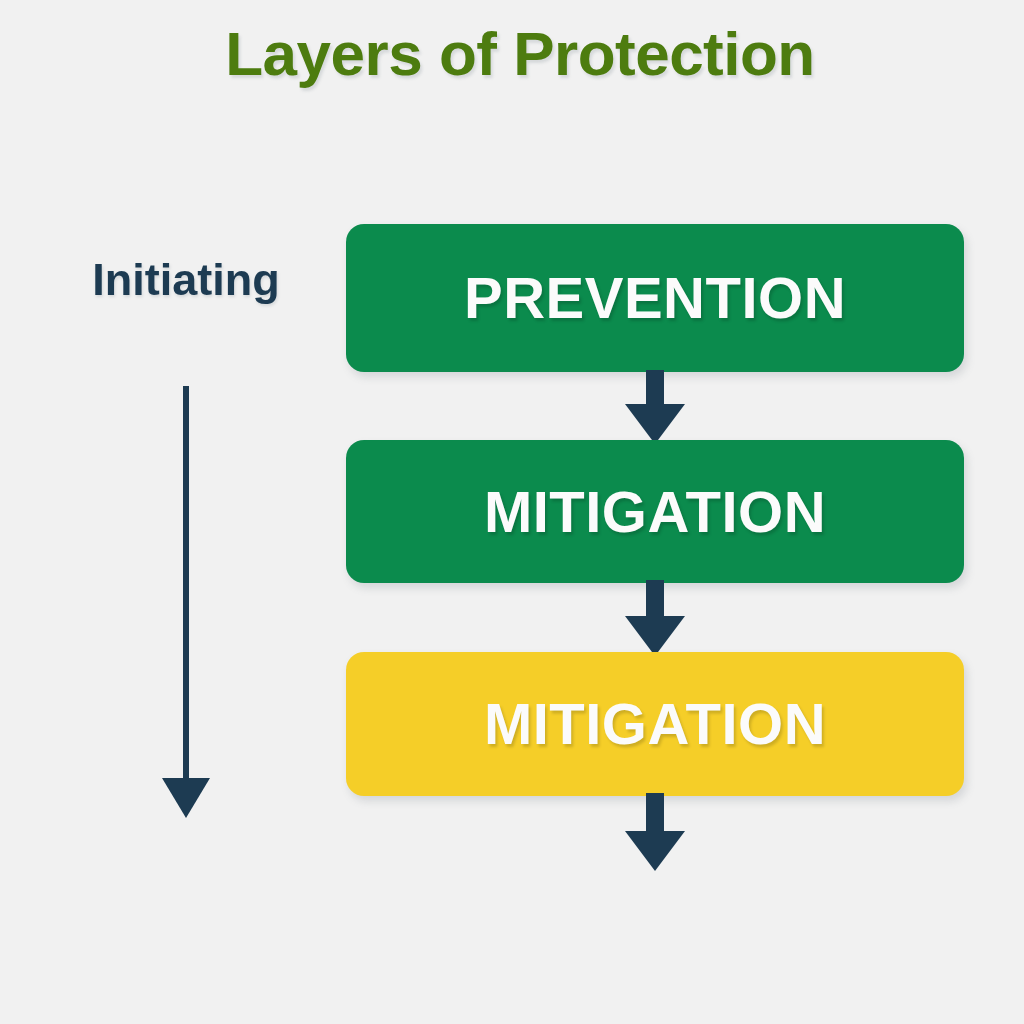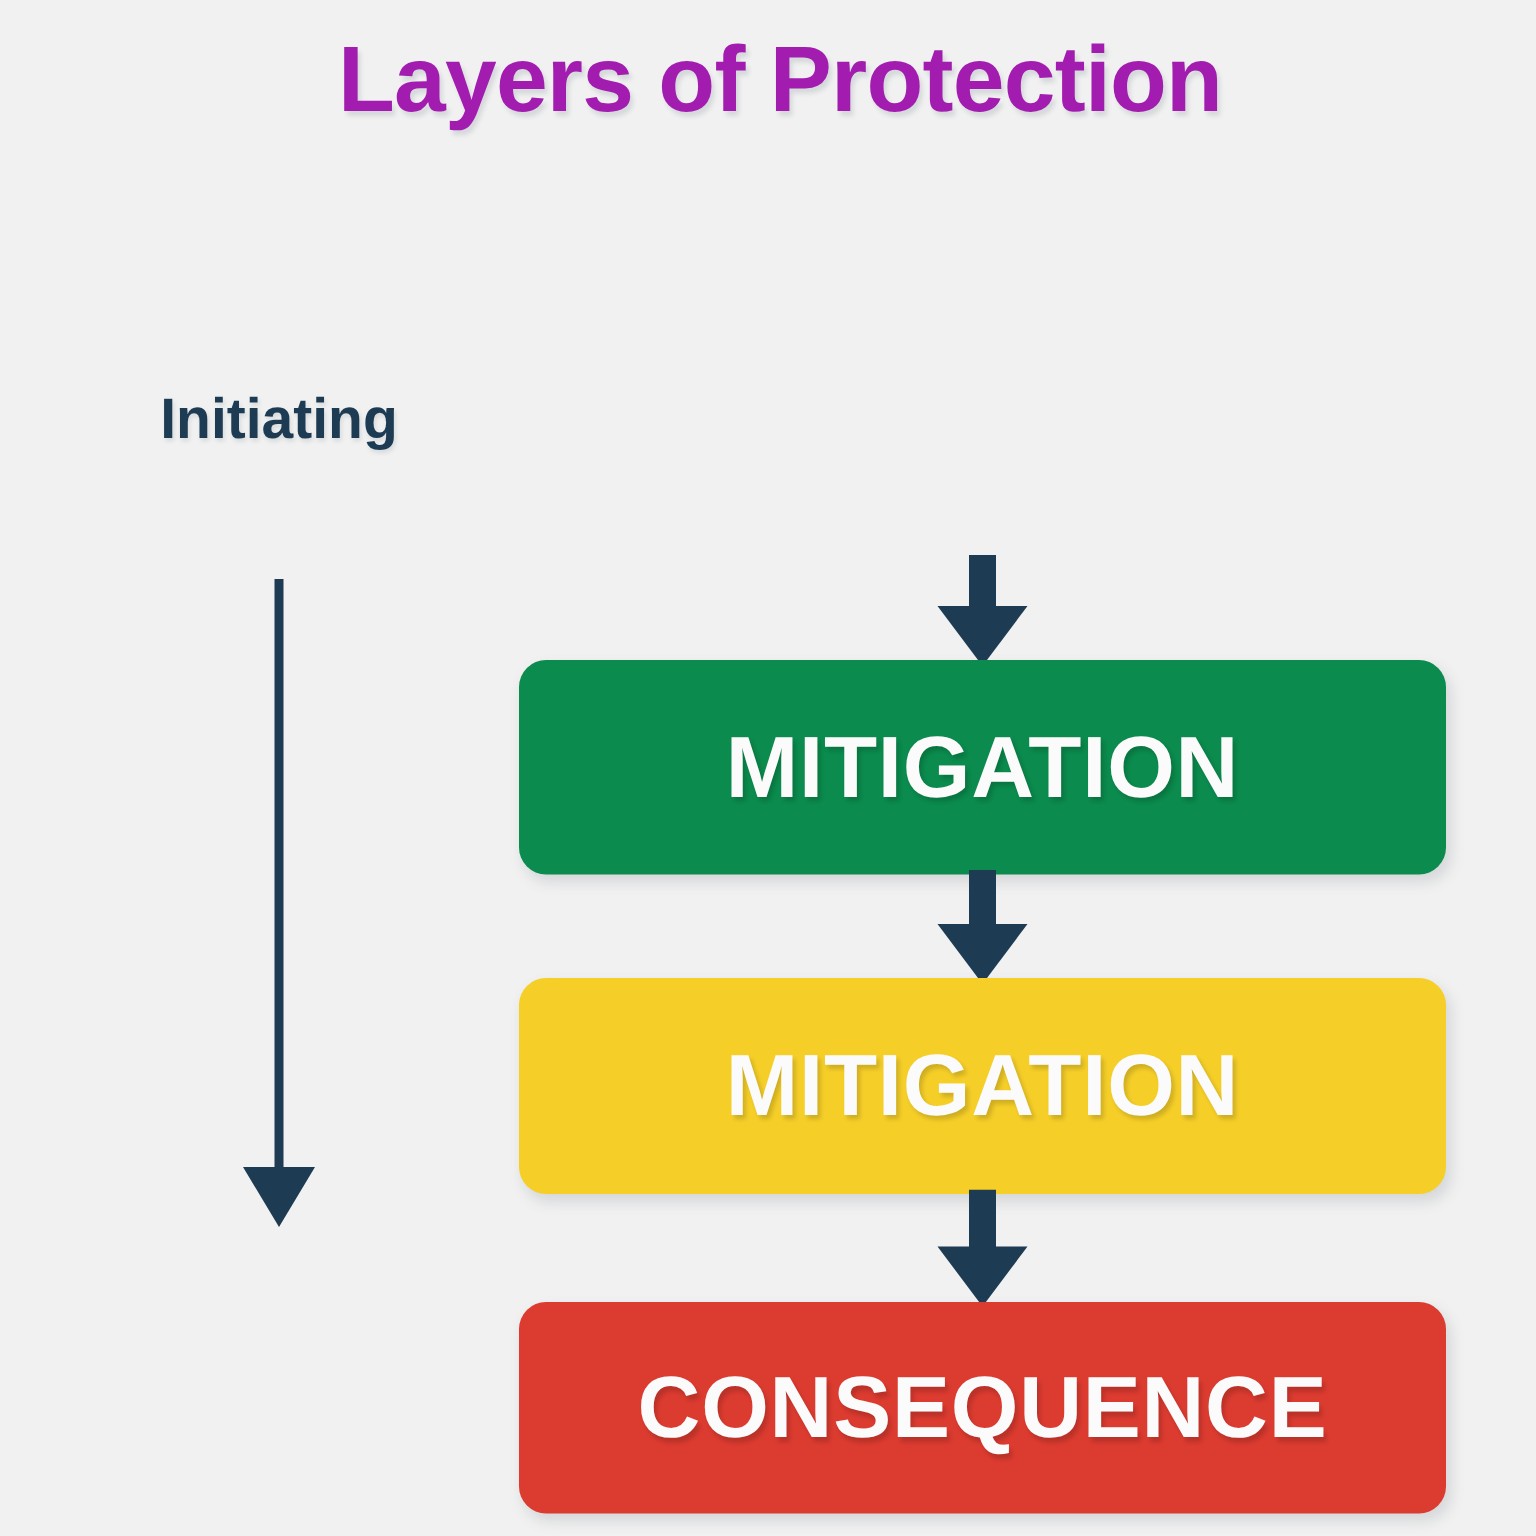--- a/index.html
+++ b/index.html
@@ -43,21 +43,21 @@
 
   
   .side-label {
     position: absolute;
     left: 44px;
     top: 256px;
     width: 284px;
     text-align: center;
     color: #1d3b52;
     font-weight: bold;
-    font-size: 38px;
+    font-size: 45px;
     line-height: 48px;
     text-shadow: 1px 2px 3px rgba(120,130,140,0.22);
   }
   .side-label-line { display: block; }
 
   
   .left-arrow {
     position: absolute;
     left: 140px;
     top: 386px;
@@ -101,37 +101,40 @@
   }
   #connector-0 { top: 370px; height: 74px; }
   #connector-1 { top: 580px; height: 76px; }
   #connector-2 { top: 793px; height: 78px; }
 </style>
 </head>
 <body>
 
 <div id="canvas" style="background: rgb(241, 241, 241);">
 
-  <div class="title" style="color: #a21caf;">
+  <div class="title" style="color: #4d7c0f;">
     <span class="title-line">Layers of Protection</span>
   </div>
 
   <div class="side-label" style="color: rgb(29, 59, 82);">
     <span class="side-label-line">Initiating</span>
   </div>
 
   <div class="left-arrow">
     <svg width="96" height="432" viewBox="0 0 96 432" xmlns="http://www.w3.org/2000/svg">
       <g>
         <rect x="43" y="0" width="6" height="396" fill="#1d3b52"></rect>
         <polygon points="22,392 70,392 46,432" fill="#1d3b52"></polygon>
       </g>
     </svg>
   </div>
 
+  <div class="layer-box" id="box-0" style="background-color: rgb(11, 139, 77);">
+    <span class="layer-label" style="color: rgb(251, 251, 251);">PREVENTION</span>
+  </div>
 
   <div class="connector" id="connector-0">
     <svg width="72" height="74" viewBox="0 0 72 74" xmlns="http://www.w3.org/2000/svg">
       <g>
         <rect x="27" y="0" width="18" height="38" fill="#1d3b52"></rect>
         <polygon points="6,34 66,34 36,74" fill="#1d3b52"></polygon>
       </g>
     </svg>
   </div>
 
@@ -154,17 +157,14 @@
 
   <div class="connector" id="connector-2">
     <svg width="72" height="78" viewBox="0 0 72 78" xmlns="http://www.w3.org/2000/svg">
       <g>
         <rect x="27" y="0" width="18" height="42" fill="#1d3b52"></rect>
         <polygon points="6,38 66,38 36,78" fill="#1d3b52"></polygon>
       </g>
     </svg>
   </div>
 
-  <div class="layer-box" id="box-3" style="background-color: rgb(220, 59, 48);">
-    <span class="layer-label" style="color: rgb(251, 251, 251);">CONSEQUENCE</span>
-  </div>
 
 </div>
 
 </body></html>

